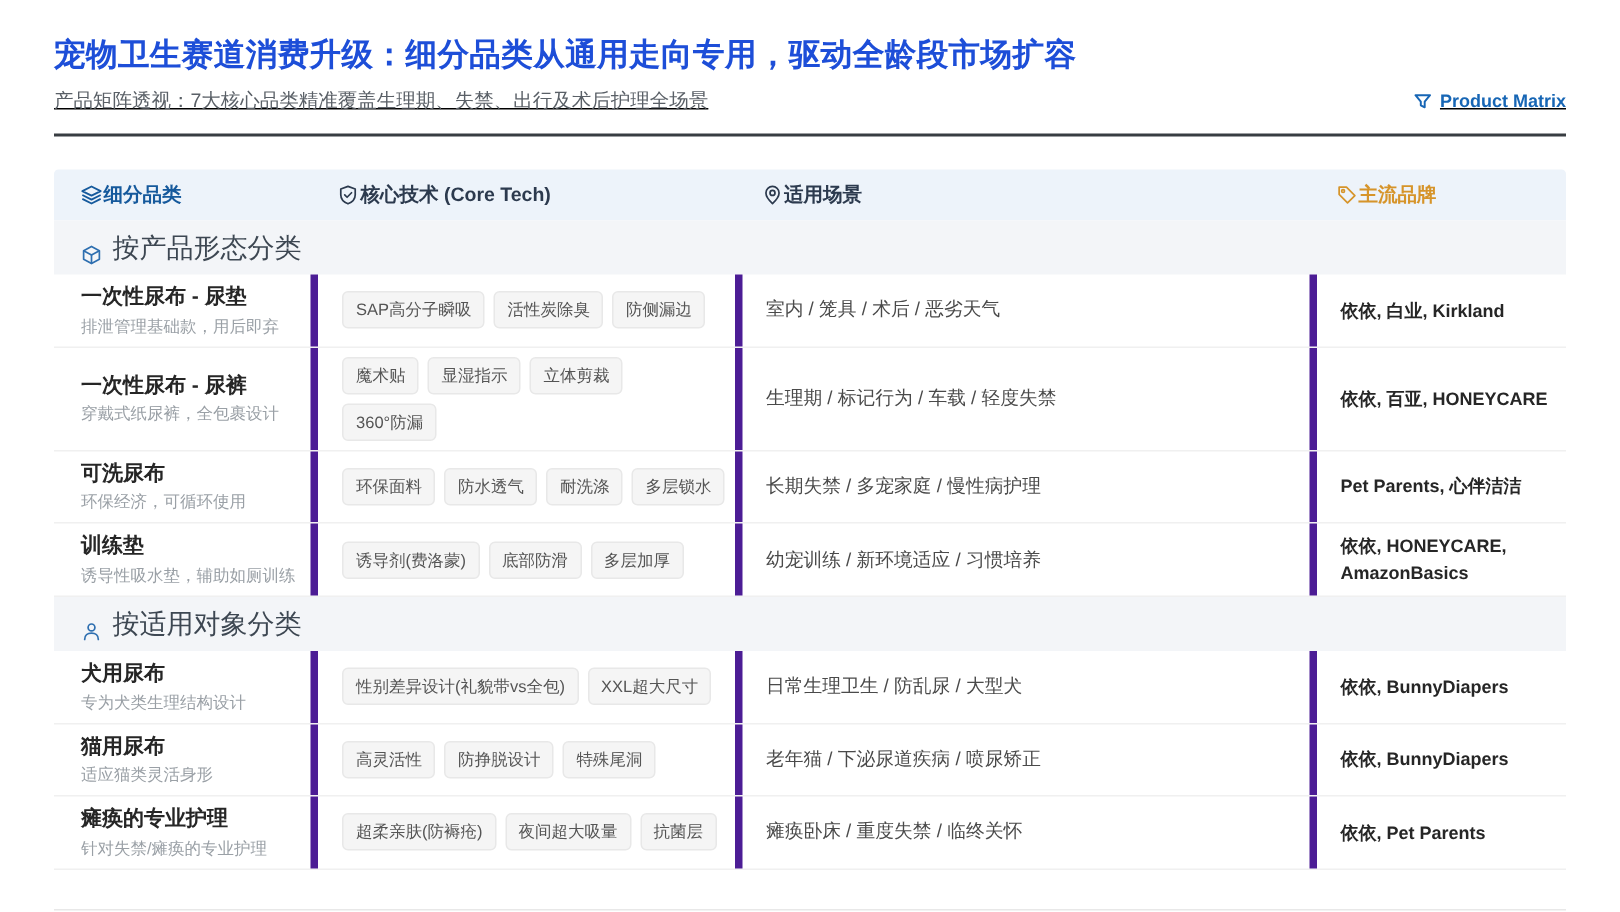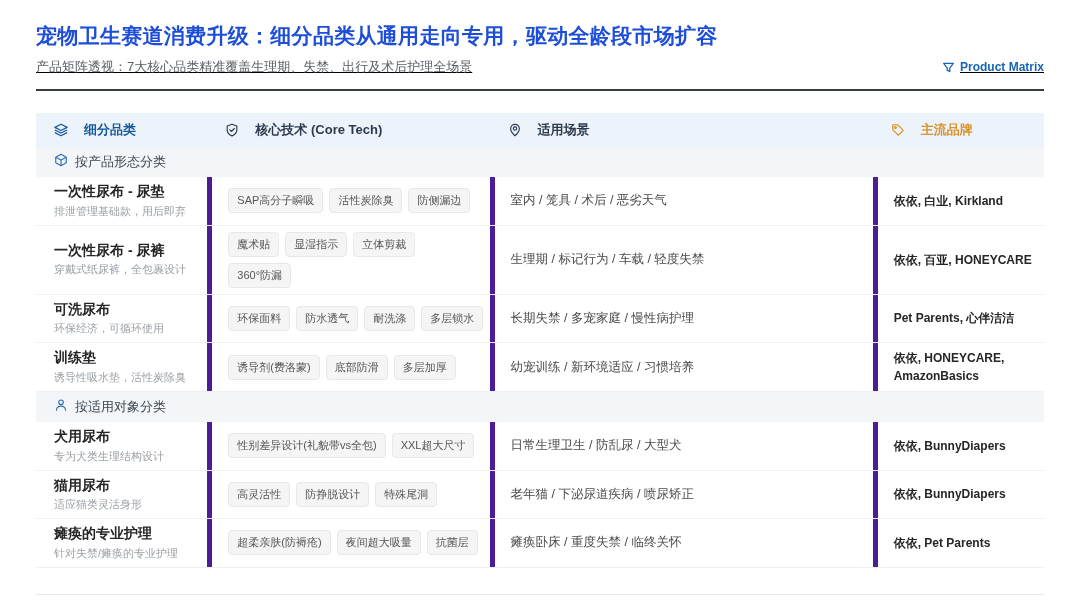--- a/index.html
+++ b/index.html
@@ -6,25 +6,25 @@
   body{width:1080px;height:608px;overflow:hidden;font-family:"Liberation Sans",sans-serif;}
   .page{padding:18px 36px 0;}
   .page-title{font-size:21px;font-weight:700;color:#1d4ed8;margin:4px 0 8px;letter-spacing:.3px;}
   .sub-row{display:flex;justify-content:space-between;align-items:center;text-decoration:underline;}
   .subtitle{font-size:13px;color:#5a6067;margin:0;}
   .matrix-link{display:flex;align-items:center;gap:5px;color:#1766b5;font-size:12px;font-weight:700;cursor:pointer;text-decoration:none;white-space:nowrap;}
   .rule{border-bottom:2px solid #383d42;margin-top:13px;}
   .matrix-table{margin-top:22px;}
   .grid{display:grid;grid-template-columns:17% 28% 38% 17%;}
   .thead{background:#edf3fa;border-radius:3px 3px 0 0;}
-  .hcell{display:flex;gap:16px;font-size:13px;font-weight:700;padding:8px 0 8px 18px;}
+  .hcell{display:flex;gap:1px;font-size:13px;font-weight:700;padding:8px 0 8px 18px;}
   .hcell.c1{color:#15599c;}
   .hcell.c2,.hcell.c3{color:#2c3a4e;}
   .hcell.c4{color:#d6942a;}
-  .section-row{background:#f3f5f8;display:flex;align-items:flex-start;gap:7px;padding:6px 0 6px 18px;font-size:13px;color:#3d4752;}
+  .section-row{background:#f3f5f8;display:flex;align-items:flex-end;gap:7px;padding:6px 0 6px 18px;font-size:18px;color:#3d4752;}
   .section-row .ricon{color:#2e6fb0;display:flex;}
   .ricon{display:flex;align-items:center;}
   .trow{border-bottom:1px solid #f0f0f0;min-height:46px;}
   .cell{display:flex;align-items:center;padding:6px 0 6px 16px;}
   .cell.c2,.cell.c3,.cell.c4{border-left:5px solid #4c1d95;}
   .cell.c1{flex-direction:column;align-items:flex-start;justify-content:center;padding-left:18px;}
   .rname{font-size:14px;font-weight:700;color:#262626;line-height:1.25;}
   .rdesc{font-size:11px;color:#9aa0a6;margin-top:3px;}
   .chips{display:flex;flex-wrap:wrap;gap:6px;align-items:center;padding-right:6px;}
   .chip{background:#f5f5f5;border:1px solid #e8e8e8;border-radius:4px;padding:4px 8px;font-size:11px;color:#555;white-space:nowrap;}
@@ -149,21 +149,21 @@
               <span class="chip">耐洗涤</span>
               <span class="chip">多层锁水</span>
             </div>
           </div>
           <div class="cell c3">长期失禁 / 多宠家庭 / 慢性病护理</div>
           <div class="cell c4">Pet Parents, 心伴洁洁</div>
         </div>
         <div class="trow grid">
           <div class="cell c1">
             <div class="rname">训练垫</div>
-            <div class="rdesc">诱导性吸水垫，活性炭除臭</div>
+            <div class="rdesc">诱导性吸水垫，辅助如厕训练</div>
           </div>
           <div class="cell c2">
             <div class="chips">
               <span class="chip">诱导剂(费洛蒙)</span>
               <span class="chip">底部防滑</span>
               <span class="chip">多层加厚</span>
             </div>
           </div>
           <div class="cell c3">幼宠训练 / 新环境适应 / 习惯培养</div>
           <div class="cell c4">依依, HONEYCARE, AmazonBasics</div>

